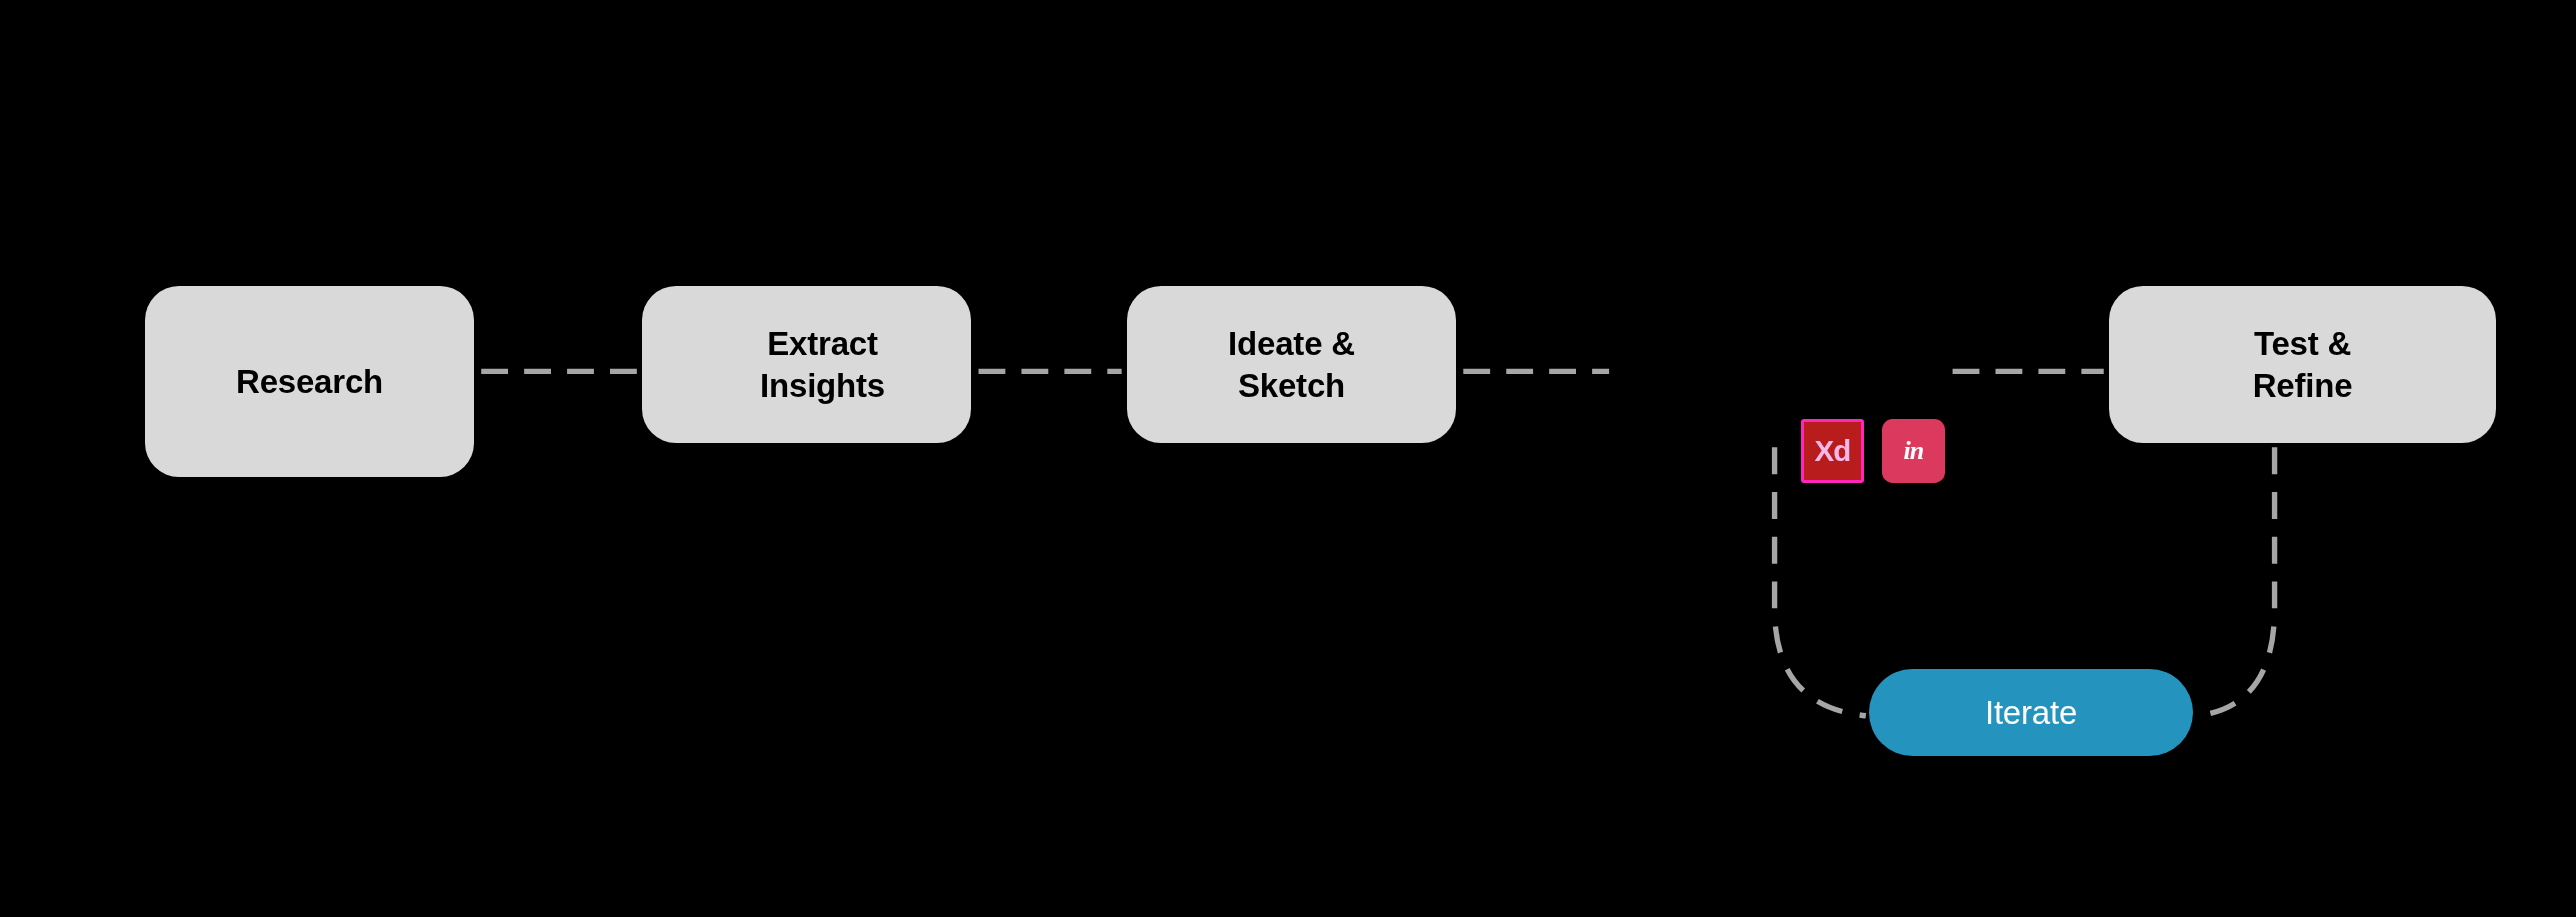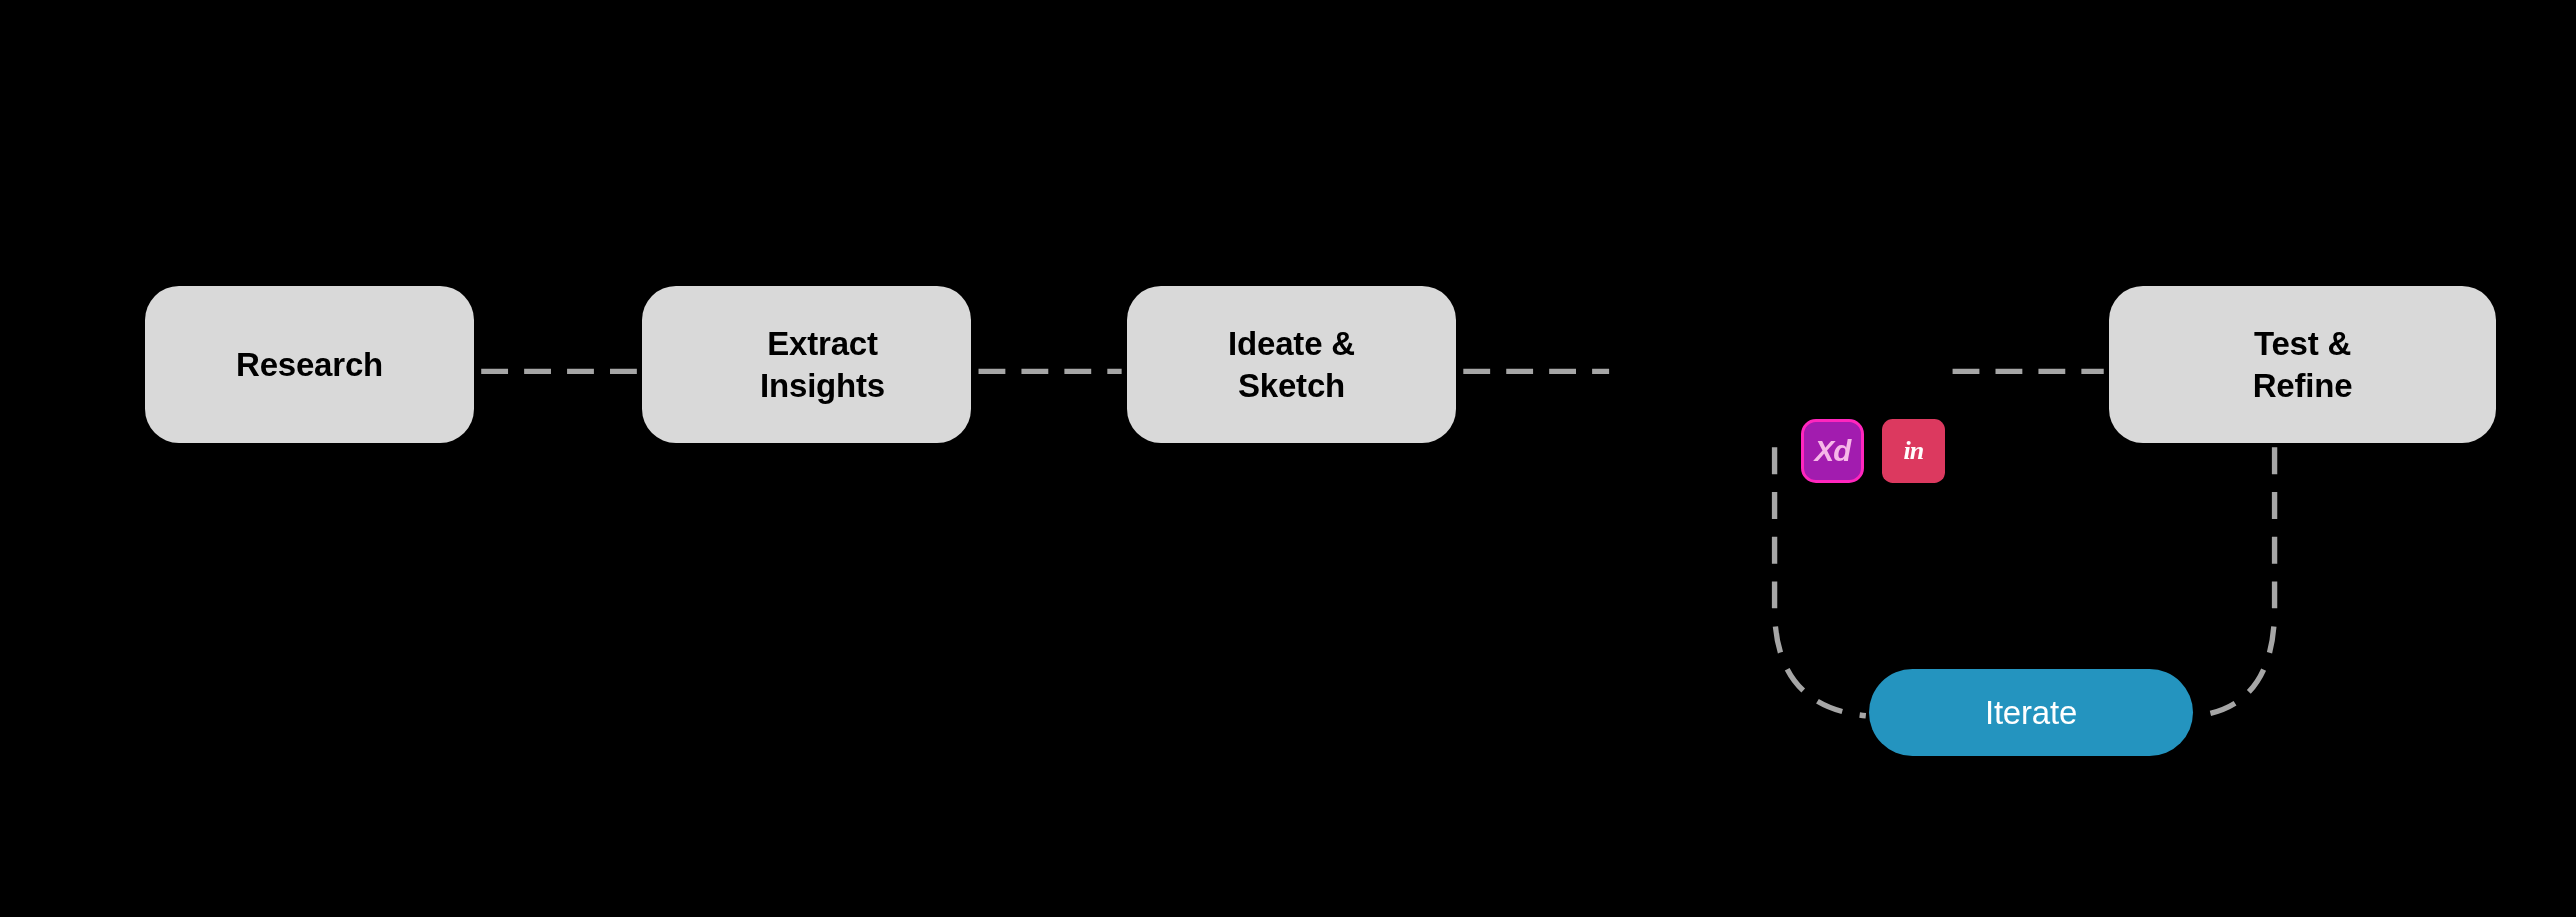--- a/index.html
+++ b/index.html
@@ -58,21 +58,21 @@
   }
   .node-label {
     color: #000000;
     font-weight: bold;
     font-size: 33px;
     line-height: 1.26;
     letter-spacing: -0.2px;
     white-space: pre-line;
   }
 
-  #node-research      { left: 145px;  top: 286px; width: 329px; height: 157px; }
+  #node-research      { left: 145px;  top: 286px; width: 329px; height: 191px; }
   #node-extract       { left: 642px;  top: 286px; width: 329px; height: 157px; padding-left: 32px; }
   #node-ideate        { left: 1127px; top: 286px; width: 329px; height: 157px; }
   #node-design        { left: 1614px; top: 286px; width: 331px; height: 157px; }
   #node-test          { left: 2109px; top: 286px; width: 387px; height: 157px; }
 
   
   #node-iterate {
     position: absolute;
     left: 1869px;
     top: 669px;
@@ -103,24 +103,23 @@
   .badge {
     width: 63px;
     height: 64px;
     border-radius: 12.5px;
     display: flex;
     align-items: center;
     justify-content: center;
     box-sizing: border-box;
   }
   .badge-xd {
-    background: #a21caf;
+    background: #b91c1c;
     border: 3.6px solid #ff26be;
-    border-radius: 15px;
-    font-style: italic;
+    border-radius: 3px;
   }
   .badge-xd .badge-text {
     color: #f6b8e8;
     font-size: 29.5px;
     font-weight: bold;
     letter-spacing: -0.9px;
     line-height: 1;
   }
   .badge-invision {
     background: #dc395f;

